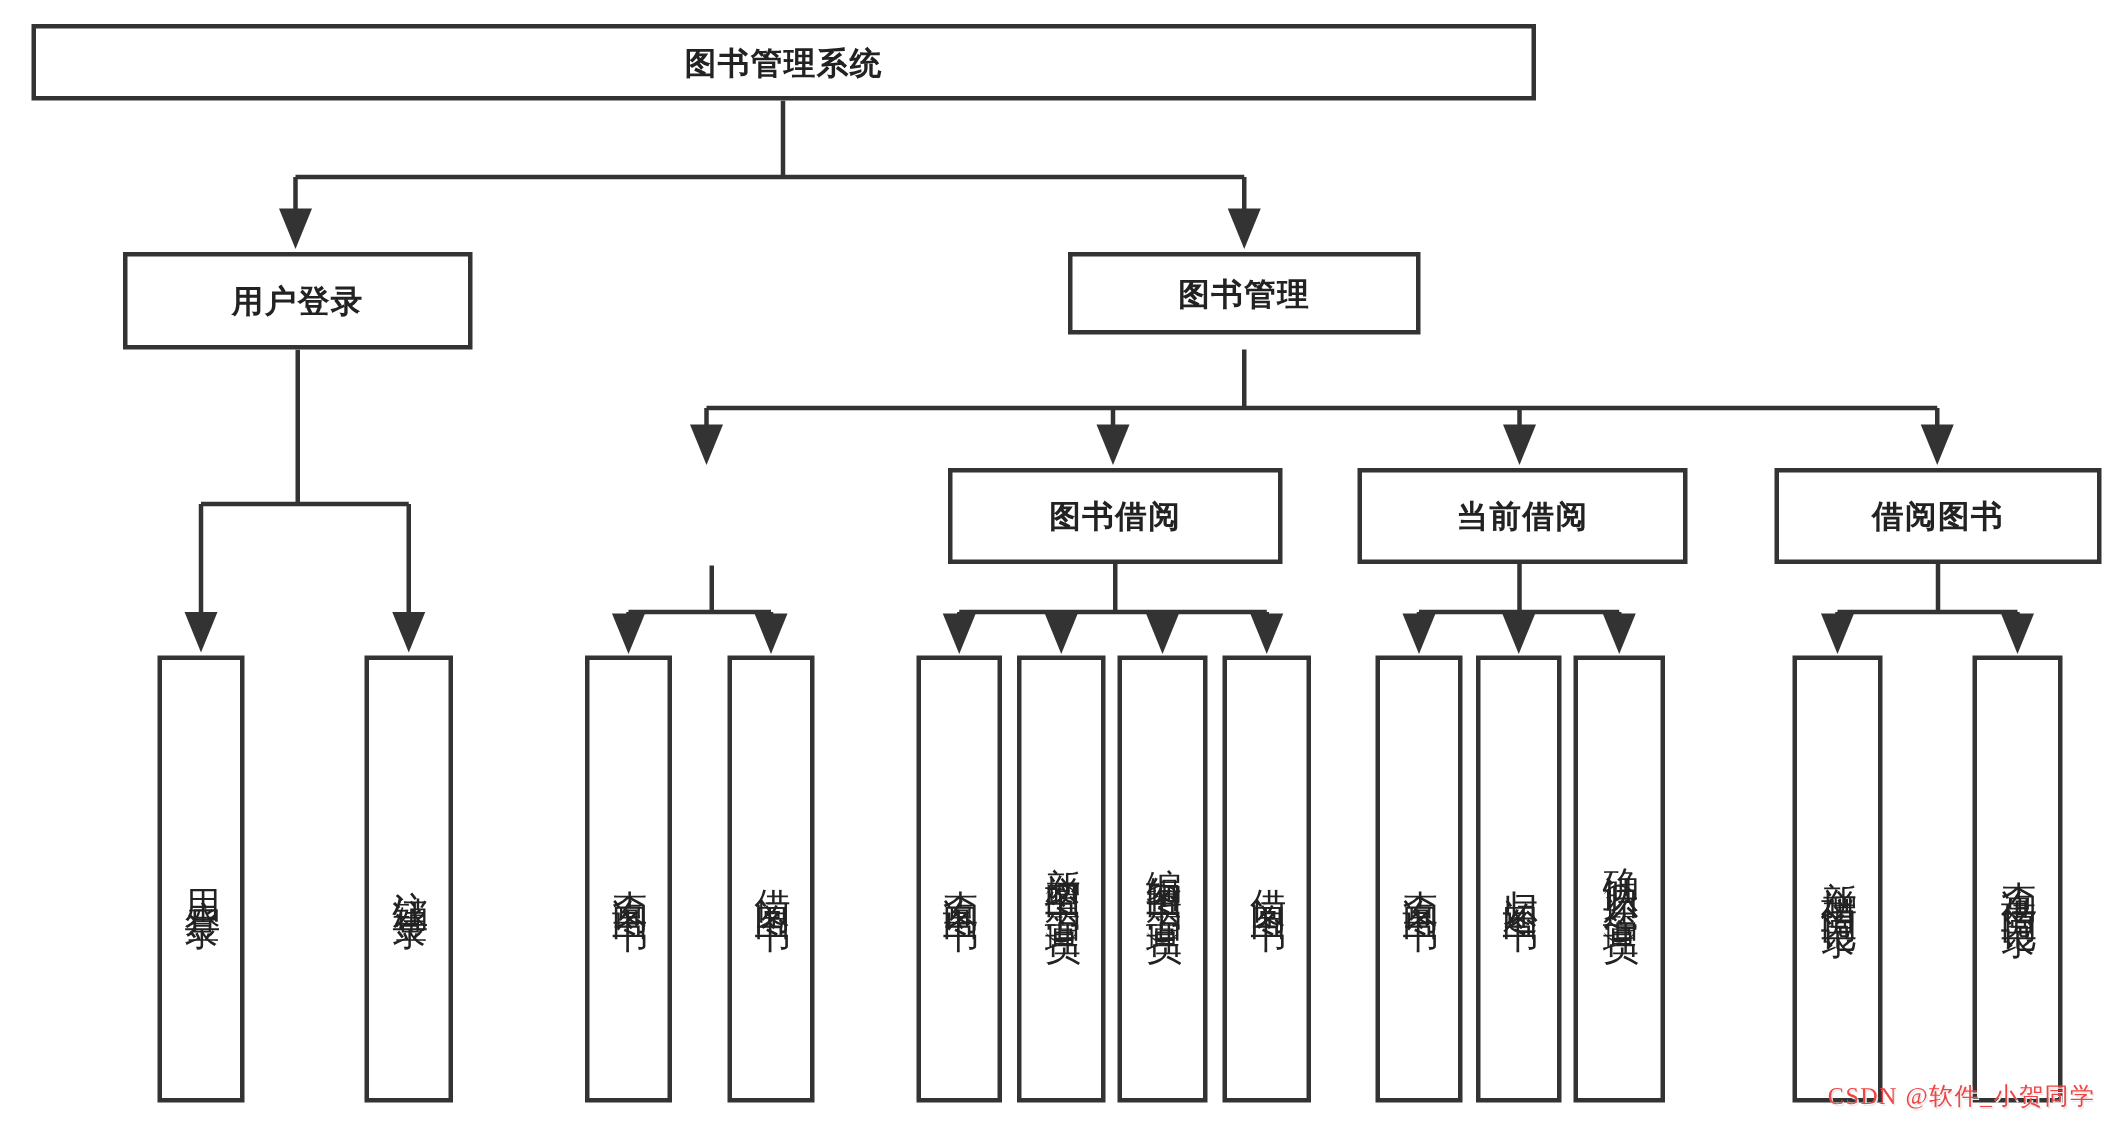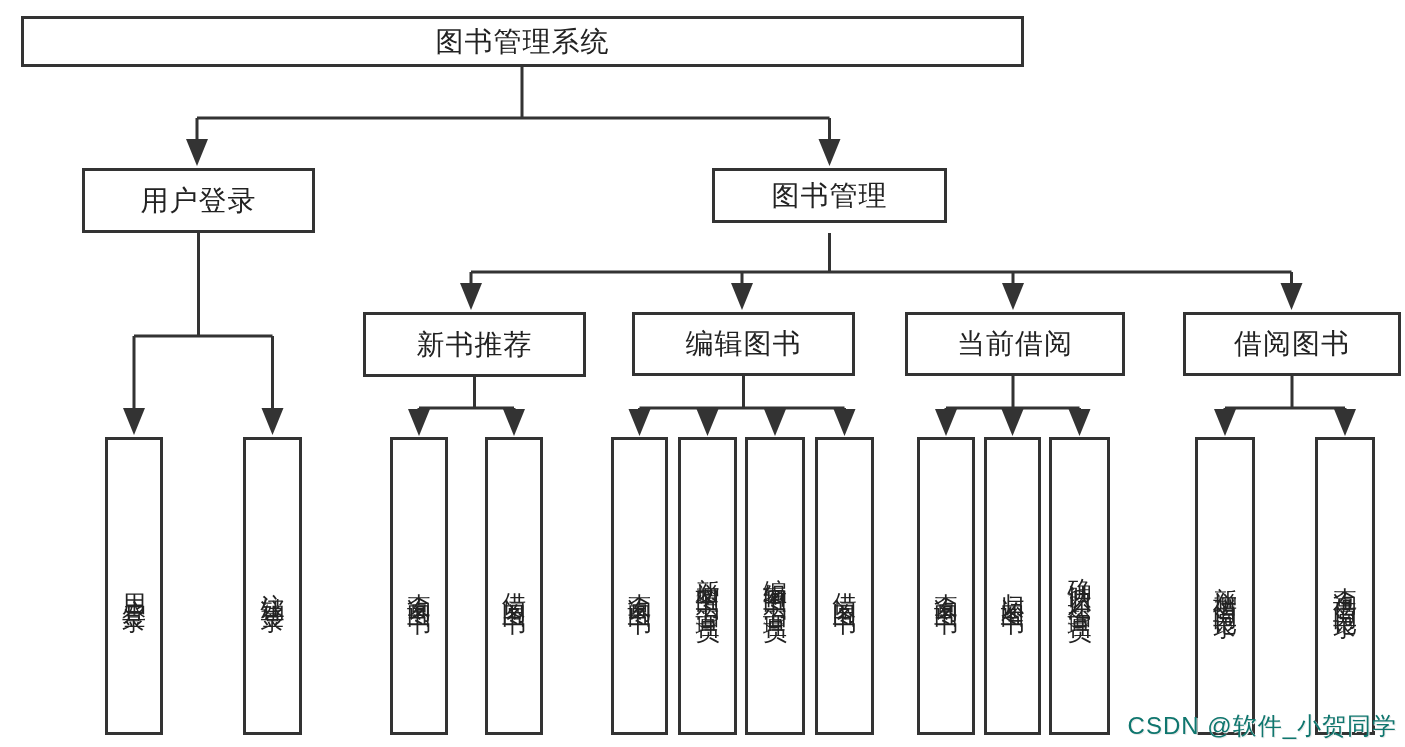--- a/index.html
+++ b/index.html
@@ -20,40 +20,42 @@
     position: absolute;
     box-sizing: border-box;
     border: 3px solid #333333;
     background: #ffffff;
     display: flex;
     align-items: center;
     justify-content: center;
     color: #222222;
   }
   .hlabel {
-    font-size: 28px;
+    font-size: 21px;
     letter-spacing: 1px;
     white-space: nowrap;
+    font-weight: bold;
   }
   .leaf .vlabel {
     writing-mode: vertical-rl;
     font-size: 24px;
     letter-spacing: 6px;
     line-height: 1;
     white-space: nowrap;
   }
   .watermark {
     position: absolute;
     right: 8px;
     bottom: 5px;
-    font-size: 24px;
-    color: #0f766e;
+    font-size: 16px;
+    color: #ef4444;
     letter-spacing: 1px;
     white-space: nowrap;
     text-shadow: 1px 1px 0 #e9e9e9;
+    font-family: Liberation Serif, serif;
   }
 </style>
 </head>
 <body>
 
 <div class="canvas">
 
   <svg class="connectors" width="1405" height="747" viewBox="0 0 1405 747">
     <g stroke="#333333" stroke-width="3" fill="none">
 
@@ -105,25 +107,22 @@
     <span class="hlabel">图书管理系统</span>
   </div>
 
   <div class="node" style="left:82px; top:168px; width:233px; height:65px;">
     <span class="hlabel">用户登录</span>
   </div>
   <div class="node" style="left:712px; top:168px; width:235px; height:55px;">
     <span class="hlabel">图书管理</span>
   </div>
 
-  <div class="node" style="left:363px; top:312px; width:223px; height:65px;">
-    <span class="hlabel">新书推荐</span>
-  </div>
   <div class="node" style="left:632px; top:312px; width:223px; height:64px;">
-    <span class="hlabel">编辑图书</span>
+    <span class="hlabel">图书借阅</span>
   </div>
   <div class="node" style="left:905px; top:312px; width:220px; height:64px;">
     <span class="hlabel">当前借阅</span>
   </div>
   <div class="node" style="left:1183px; top:312px; width:218px; height:64px;">
     <span class="hlabel">借阅图书</span>
   </div>
 
   <div class="node leaf" style="left:105px; top:437px; width:58px; height:298px;">
     <span class="vlabel">用户登录</span>

